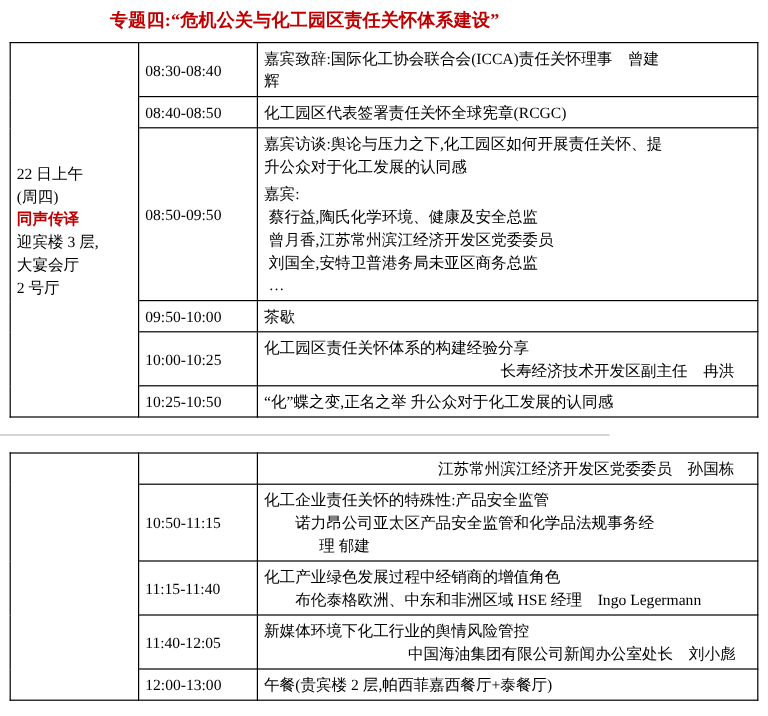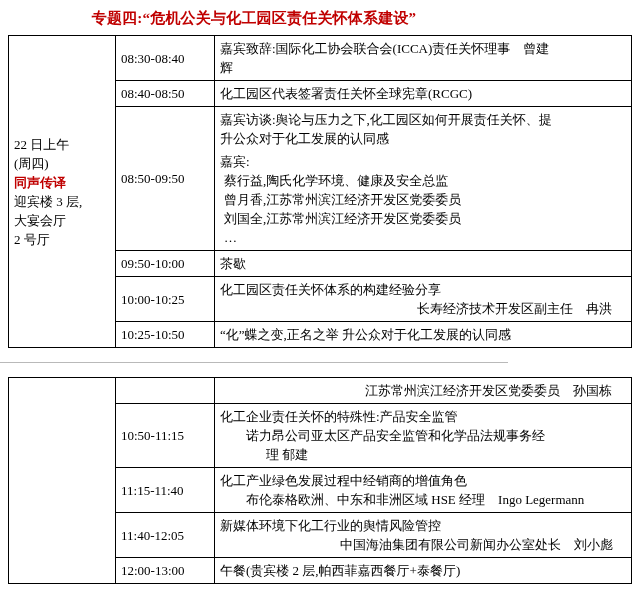--- a/index.html
+++ b/index.html
@@ -134,21 +134,21 @@
         </td>
       </tr>
       <tr>
         <td class="timecell">08:50-09:50</td>
         <td class="contentcell">
           <span class="sess-title">嘉宾访谈:舆论与压力之下,化工园区如何开展责任关怀、提</span>
           <span class="sess-title">升公众对于化工发展的认同感</span>
           <span class="guest-label">嘉宾:</span>
           <span class="guest-item">蔡行益,陶氏化学环境、健康及安全总监</span>
           <span class="guest-item">曾月香,江苏常州滨江经济开发区党委委员</span>
-          <span class="guest-item">刘国全,江苏常州滨江经济开发区党委委员</span>
+          <span class="guest-item">刘国全,安特卫普港务局未亚区商务总监</span>
           <span class="guest-item">…</span>
         </td>
       </tr>
       <tr>
         <td class="timecell">09:50-10:00</td>
         <td class="contentcell">
           <span class="sess-title">茶歇</span>
         </td>
       </tr>
       <tr>

